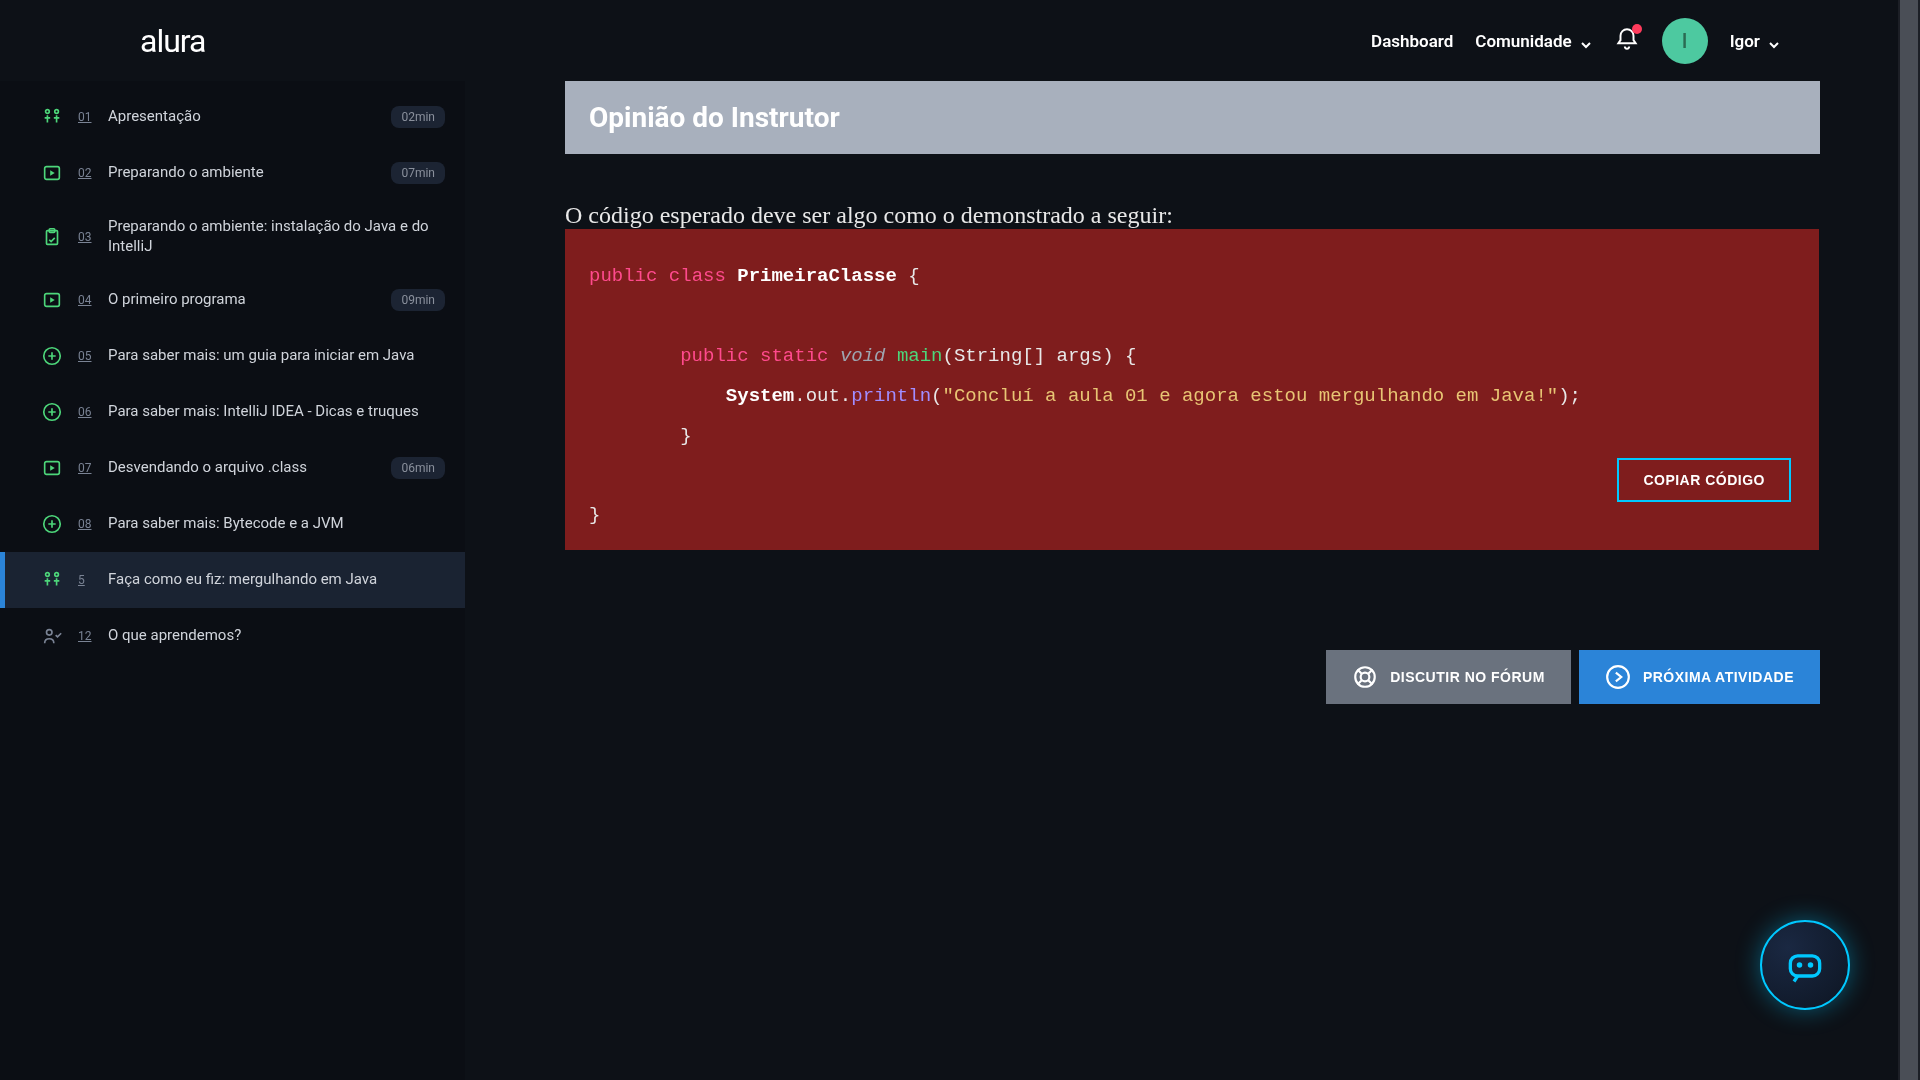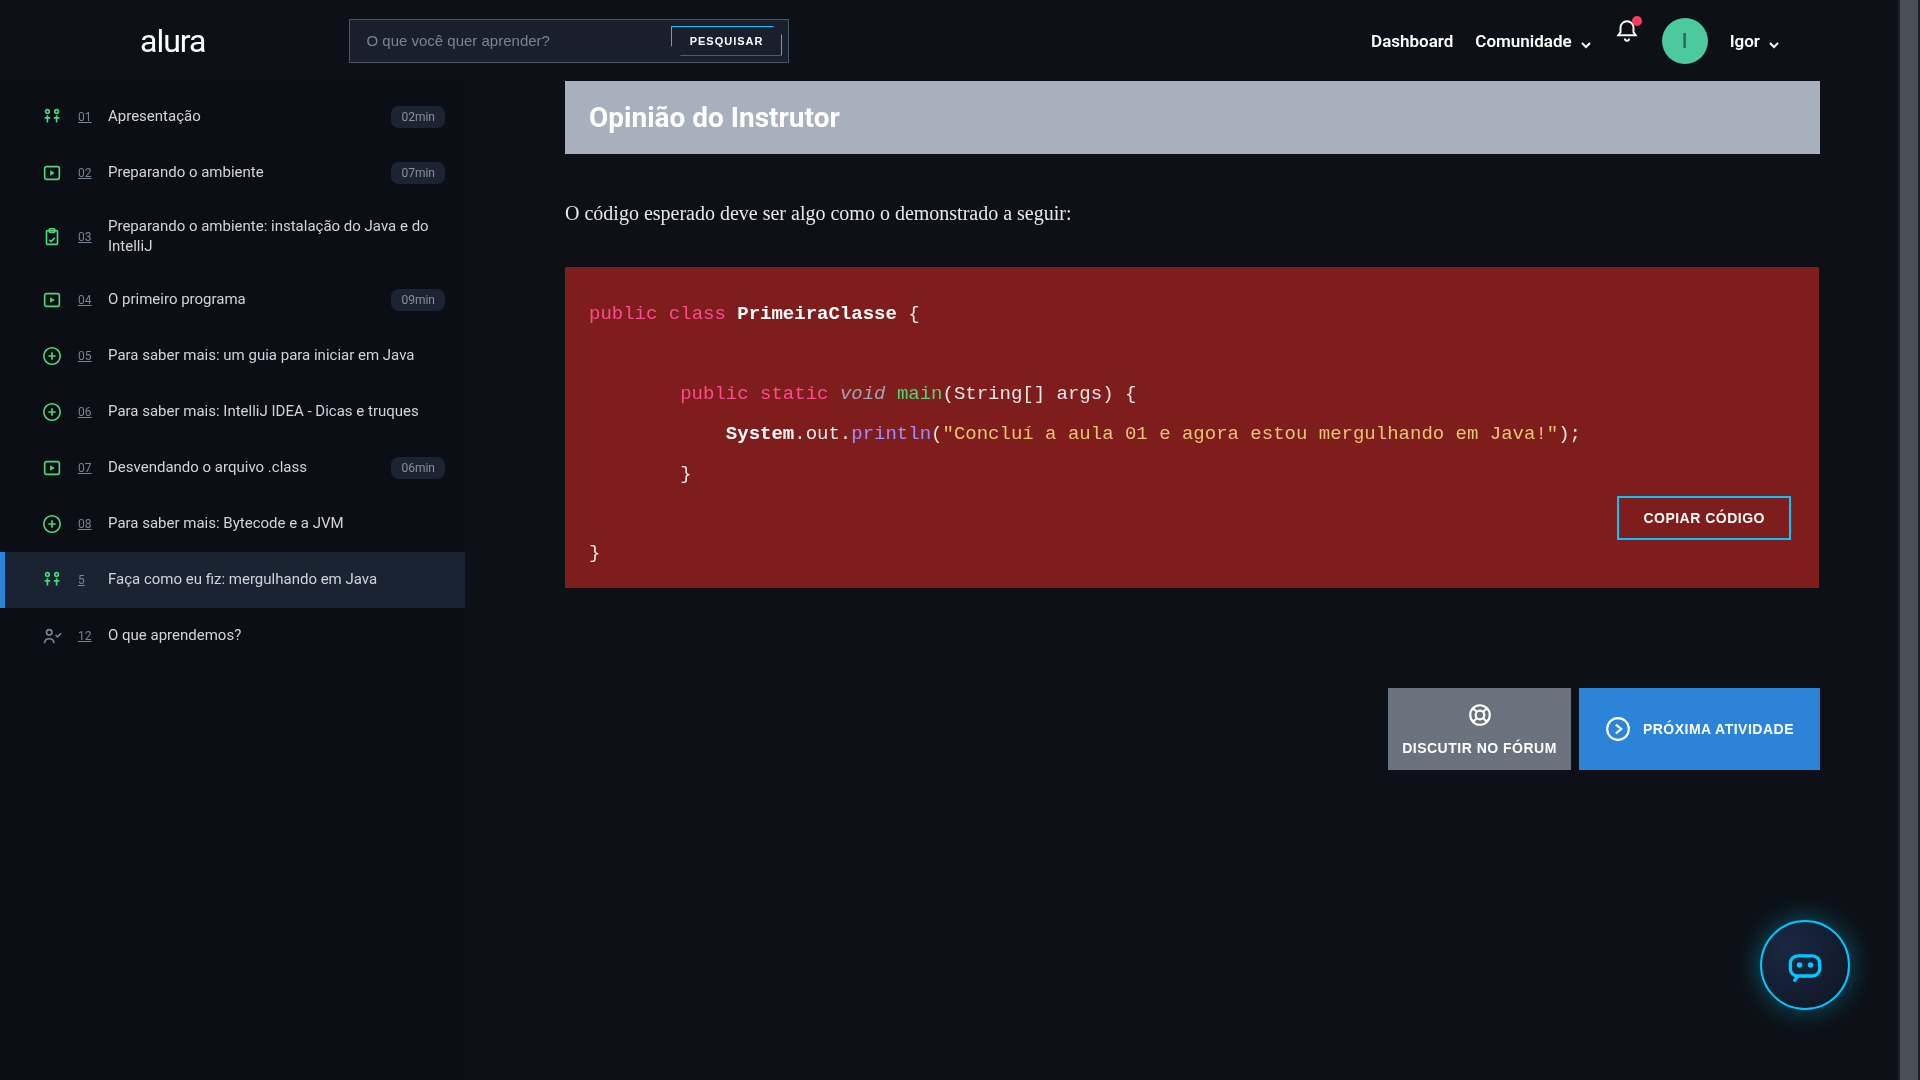--- a/index.html
+++ b/index.html
@@ -51,20 +51,21 @@
   font-size: 11px;
   font-weight: 600;
   letter-spacing: 1px;
   padding: 8px 18px;
   cursor: pointer;
   clip-path: polygon(0 0, calc(100% - 10px) 0, 100% 10px, 100% 100%, 10px 100%, 0 calc(100% - 10px));
 }
 .header-right {
   margin-left: auto;
   display: flex;
+  align-items: center;
   gap: 22px;
 }
 .header-link {
   color: #fff;
   font-size: 17px;
   font-weight: 600;
   cursor: pointer;
   display: flex;
   align-items: center;
   gap: 8px;
@@ -168,23 +169,22 @@
   background: #a8b0bd;
   padding: 20px 24px;
   margin-bottom: 48px;
 }
 .instructor-banner h2 {
   color: #fff;
   font-size: 28px;
   font-weight: 700;
 }
 .content-text {
-  font-size: 20px;
+  font-size: 24px;
   color: #e8e8e8;
-  margin-bottom: 42px;
   font-family: Georgia, serif;
 }
 .code-block {
   background: #7f1d1d;
   padding: 28px 0 14px 0;
   position: relative;
   margin-bottom: 100px;
   width: 1254px;
 }
 .code-scroll {
@@ -224,29 +224,28 @@
 }
 .action-row {
   display: flex;
   justify-content: flex-end;
   gap: 8px;
 }
 .btn-forum {
   background: #6a727e;
   color: #fff;
   border: none;
-  padding: 14px 14px;
+  padding: 14px 26px;
   font-size: 14px;
   font-weight: 700;
   letter-spacing: 0.5px;
   display: flex;
   align-items: center;
   gap: 12px;
   cursor: pointer;
-  flex-direction: column;
 }
 .btn-next {
   background: #2b84d8;
   color: #fff;
   border: none;
   padding: 14px 26px;
   font-size: 14px;
   font-weight: 700;
   letter-spacing: 0.5px;
   display: flex;
@@ -288,24 +287,20 @@
 </style>
 </head>
 <body>
 
 <div class="page-scrollbar">
   <div class="page-scrollbar-thumb"></div>
 </div>
 
 <div class="header">
   <div class="logo">alura</div>
-  <div class="search-container">
-    <input class="search-input" placeholder="O que você quer aprender?" style="">
-    <button class="search-btn">PESQUISAR</button>
-  </div>
   <div class="header-right">
     <div class="header-link">
       <span>Dashboard</span>
     </div>
     <div class="header-link">
       <span>Comunidade</span>
       <span class="chevron-down">
         <svg viewBox="0 0 12 12" fill="none">
             <path d="M2 4l4 4 4-4" stroke="#fff" stroke-width="2"></path>
           </svg>

